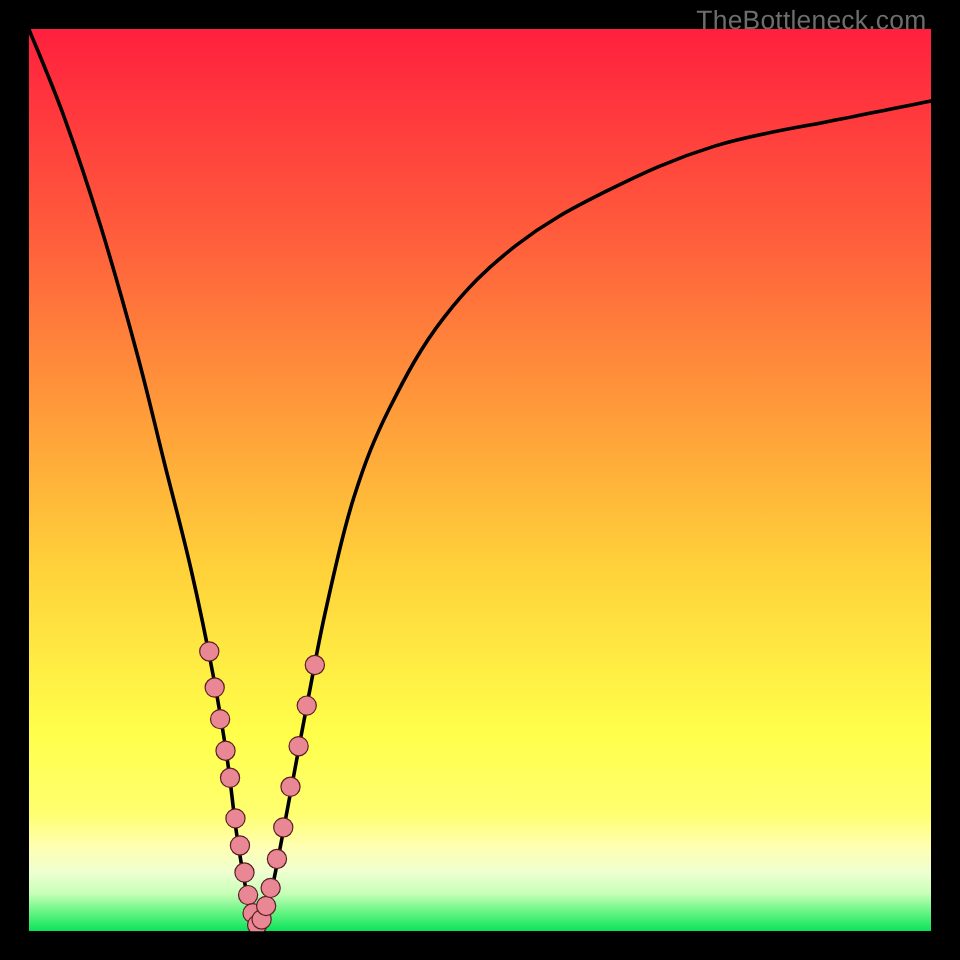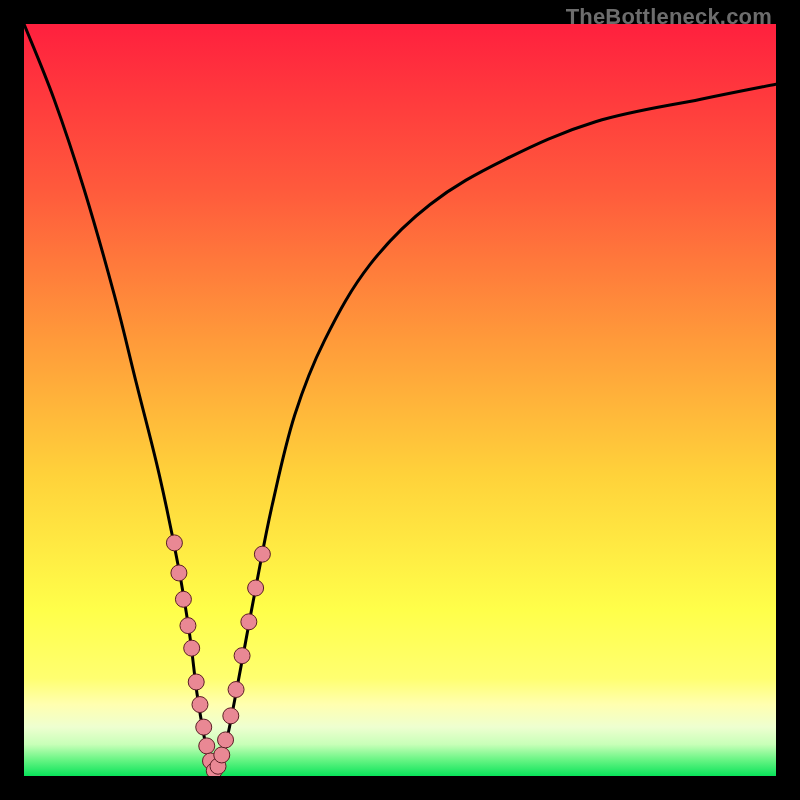--- a/index.html
+++ b/index.html
@@ -30,21 +30,21 @@
     left: 0;
     top: 0;
     width: 100%;
     height: 100%;
   }
   .watermark {
     position: absolute;
     top: 4px;
     right: 28px;
     font-size: 22px;
-    font-weight: 700;
+    font-weight: 400;
     color: #6d6d6d;
     letter-spacing: 0.2px;
     user-select: none;
   }
   svg.curves {
     position: absolute;
     left: 0;
     top: 0;
     width: 100%;
     height: 100%;

